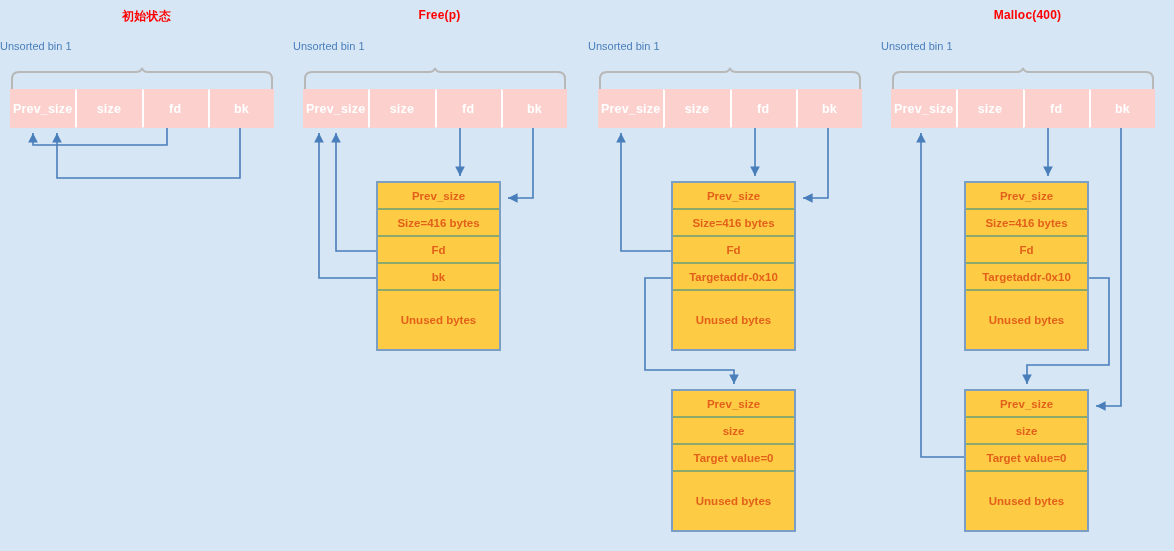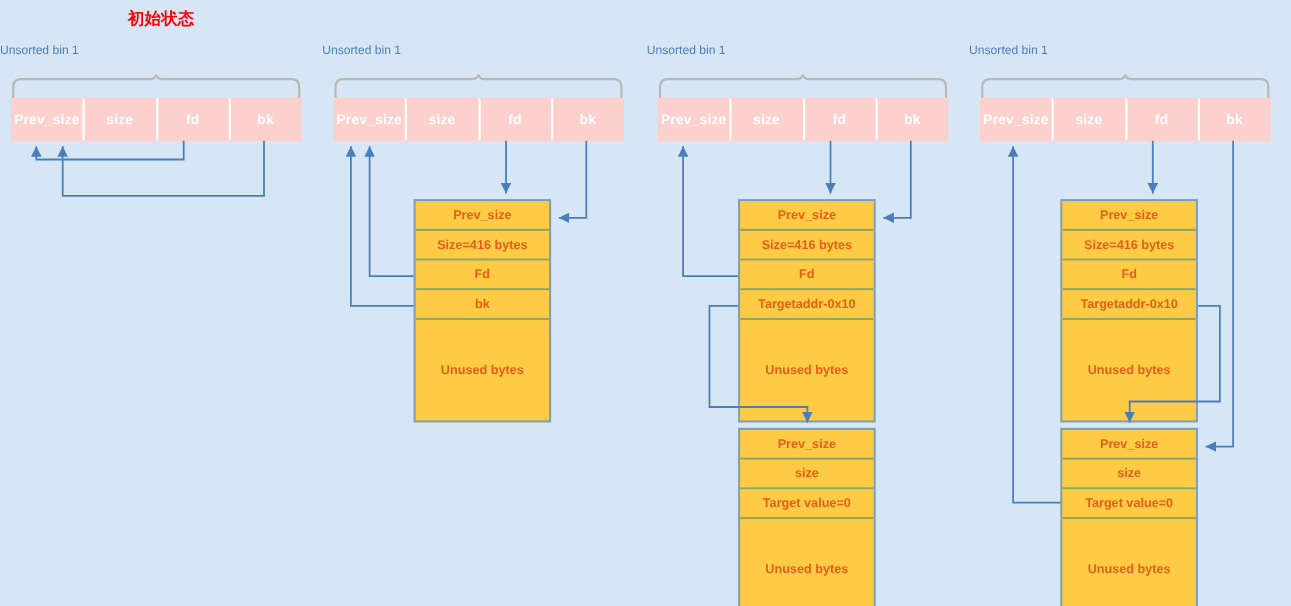--- a/index.html
+++ b/index.html
@@ -30,21 +30,21 @@
     height: 551px;
   }
 
   .panel-title {
     position: absolute;
     top: 8px;
     left: 0;
     width: 293px;
     text-align: center;
     color: #ff0000;
-    font-size: 15px;
+    font-size: 12px;
     font-weight: bold;
     letter-spacing: 0.2px;
   }
 
   .bin-label {
     position: absolute;
     top: 40px;
     left: 0;
     width: 293px;
     color: #4a7ebb;
@@ -100,21 +100,21 @@
     color: #e2601a;
     font-size: 11.5px;
     font-weight: bold;
     display: flex;
     align-items: center;
     justify-content: center;
     border-bottom: 2px solid #8aa96b;
     white-space: nowrap;
   }
   .chunk-row.tall {
-    height: 91px;
+    height: 58px;
     border-bottom: none;
   }
   .chunk-row.last { border-bottom: none; }
 
   svg { overflow: visible; }
 </style>
 </head>
 <body>
 
 <div id="canvas">
@@ -141,20 +141,21 @@
         </marker>
       </defs>
 
       <path d="M167,128 L167,145 L33,145 L33,133" fill="none" stroke="#4a7ebb" stroke-width="1.6" marker-end="url(#ah1)"></path>
 
       <path d="M240,128 L240,178 L57,178 L57,133" fill="none" stroke="#4a7ebb" stroke-width="1.6" marker-end="url(#ah1)"></path>
     </svg>
   </div>
 
   <div class="panel" style="left:293px;">
+    <div class="panel-title">Free(p)</div>
     <div class="bin-label">Unsorted bin 1</div>
 
     <svg class="brace" viewBox="0 0 264 26">
       <path d="M2,26 L2,11 Q2,4 9,4 L126,4 Q131,4 132,0 Q133,4 138,4 L255,4 Q262,4 262,11 L262,26" fill="none" stroke="#b8b8b8" stroke-width="2"></path>
     </svg>
 
     <div class="header-row">
       <div class="header-cell">Prev_size</div>
       <div class="header-cell">size</div>
       <div class="header-cell">fd</div>
@@ -226,20 +227,21 @@
 
       <path d="M240,128 L240,198 L215,198" fill="none" stroke="#4a7ebb" stroke-width="1.6" marker-end="url(#ah3)"></path>
 
       <path d="M83,251 L33,251 L33,133" fill="none" stroke="#4a7ebb" stroke-width="1.6" marker-end="url(#ah3)"></path>
 
       <path d="M83,278 L57,278 L57,370 L146,370 L146,384" fill="none" stroke="#4a7ebb" stroke-width="1.6" marker-end="url(#ah3)"></path>
     </svg>
   </div>
 
   <div class="panel" style="left:881px;">
+    <div class="panel-title">Malloc(400)</div>
     <div class="bin-label">Unsorted bin 1</div>
 
     <svg class="brace" viewBox="0 0 264 26">
       <path d="M2,26 L2,11 Q2,4 9,4 L126,4 Q131,4 132,0 Q133,4 138,4 L255,4 Q262,4 262,11 L262,26" fill="none" stroke="#b8b8b8" stroke-width="2"></path>
     </svg>
 
     <div class="header-row">
       <div class="header-cell">Prev_size</div>
       <div class="header-cell">size</div>
       <div class="header-cell">fd</div>

